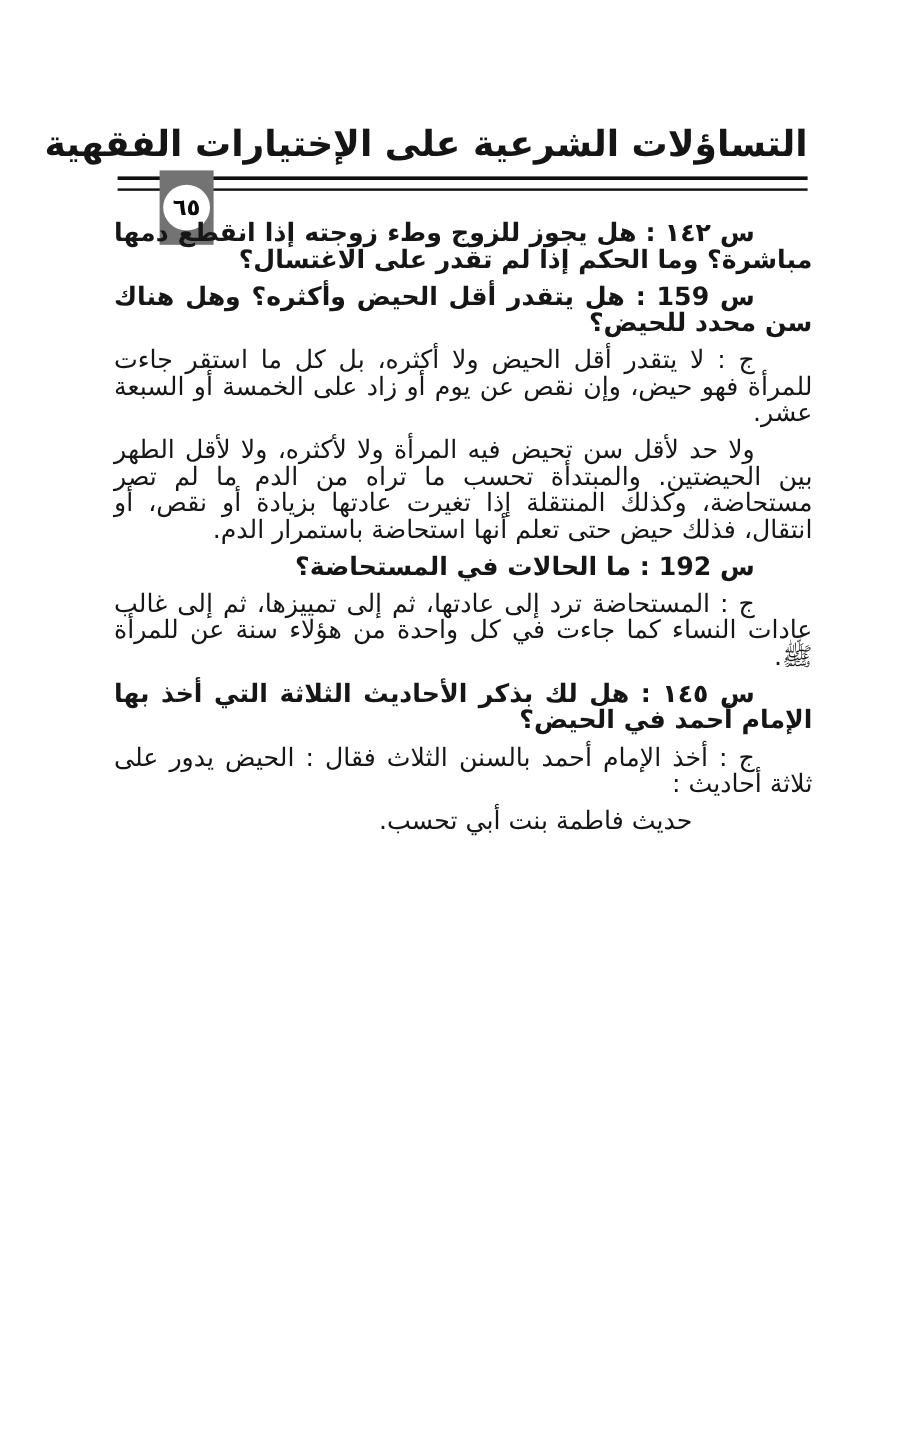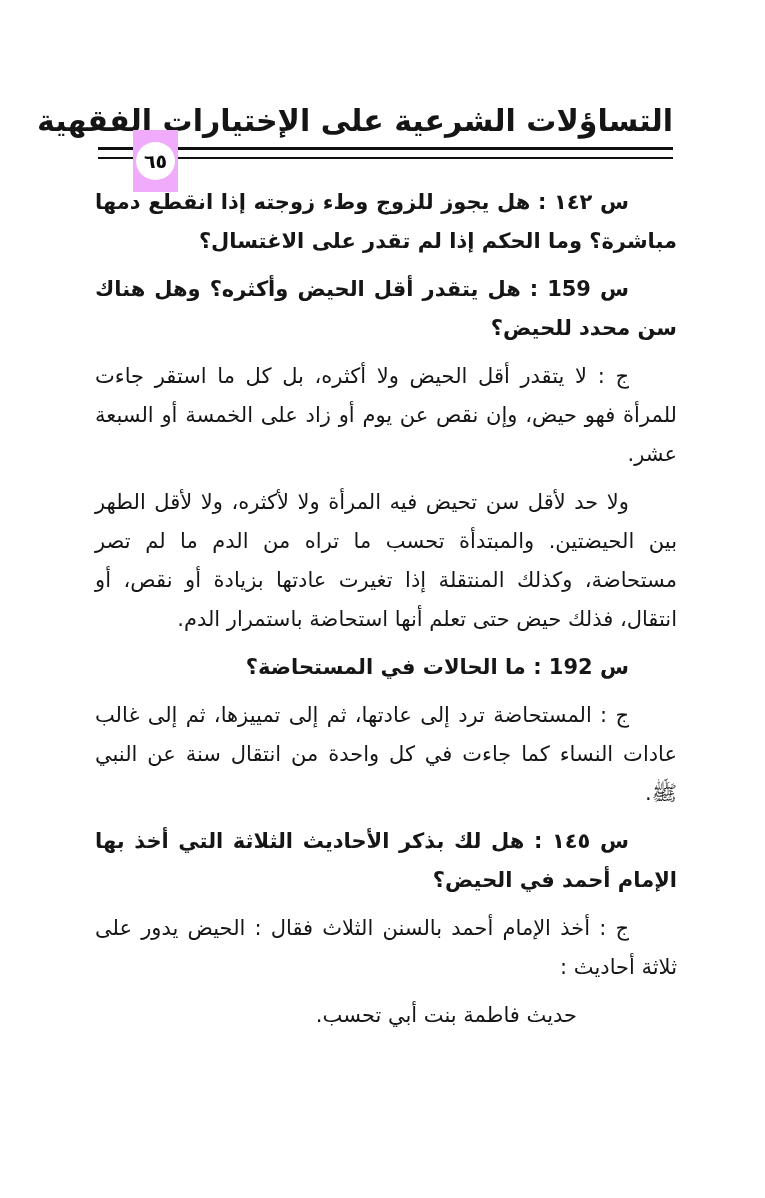--- a/index.html
+++ b/index.html
@@ -28,25 +28,25 @@
     position: absolute;
     top: 147px;
     left: 98px;
     right: 92px;
     height: 7px;
     border-top: 3px solid #101010;
     border-bottom: 2px solid #101010;
   }
   .page-num-box {
     position: absolute;
-    top: 130px;
+    top: 142px;
     left: 133px;
     width: 45px;
     height: 62px;
-    background: #f0abfc;
+    background: #737373;
     display: flex;
     align-items: center;
     justify-content: center;
   }
   .page-num-oval {
     width: 39px;
     height: 38px;
     background: #ffffff;
     border-radius: 50%;
     display: flex;
@@ -59,21 +59,21 @@
   .content {
     position: absolute;
     top: 183px;
     left: 95px;
     right: 88px;
     direction: rtl;
   }
   .para {
     margin: 0 0 9px 0;
     font-size: 21px;
-    line-height: 39px;
+    line-height: 22px;
     text-align: justify;
     text-indent: 48px;
     color: #161616;
   }
   .para.question { font-weight: bold; }
   .para.answer   { font-weight: normal; }
   .para.hadith   { text-indent: 100px; }
 </style>
 </head>
 <body>
@@ -87,19 +87,19 @@
   <div class="page-num-box">
     <div class="page-num-oval">٦٥</div>
   </div>
 
   <div class="content">
       <p class="para question">س ١٤٢ : هل يجوز للزوج وطء زوجته إذا انقطع دمها مباشرة؟ وما الحكم إذا لم تقدر على الاغتسال؟</p>
       <p class="para question">س 159 : هل يتقدر أقل الحيض وأكثره؟ وهل هناك سن محدد للحيض؟</p>
       <p class="para answer">ج : لا يتقدر أقل الحيض ولا أكثره، بل كل ما استقر جاءت للمرأة فهو حيض، وإن نقص عن يوم أو زاد على الخمسة أو السبعة عشر.</p>
       <p class="para answer">ولا حد لأقل سن تحيض فيه المرأة ولا لأكثره، ولا لأقل الطهر بين الحيضتين. والمبتدأة تحسب ما تراه من الدم ما لم تصر مستحاضة، وكذلك المنتقلة إذا تغيرت عادتها بزيادة أو نقص، أو انتقال، فذلك حيض حتى تعلم أنها استحاضة باستمرار الدم.</p>
       <p class="para question">س 192 : ما الحالات في المستحاضة؟</p>
-      <p class="para answer">ج : المستحاضة ترد إلى عادتها، ثم إلى تمييزها، ثم إلى غالب عادات النساء كما جاءت في كل واحدة من انتقال سنة عن النبي ﷺ.</p>
+      <p class="para answer">ج : المستحاضة ترد إلى عادتها، ثم إلى تمييزها، ثم إلى غالب عادات النساء كما جاءت في كل واحدة من هؤلاء سنة عن للمرأة ﷺ.</p>
       <p class="para question">س ١٤٥ : هل لك بذكر الأحاديث الثلاثة التي أخذ بها الإمام أحمد في الحيض؟</p>
       <p class="para answer">ج : أخذ الإمام أحمد بالسنن الثلاث فقال : الحيض يدور على ثلاثة أحاديث :</p>
       <p class="para hadith">حديث فاطمة بنت أبي تحسب.</p>
     </div>
 
 </div>
 
 </body></html>

